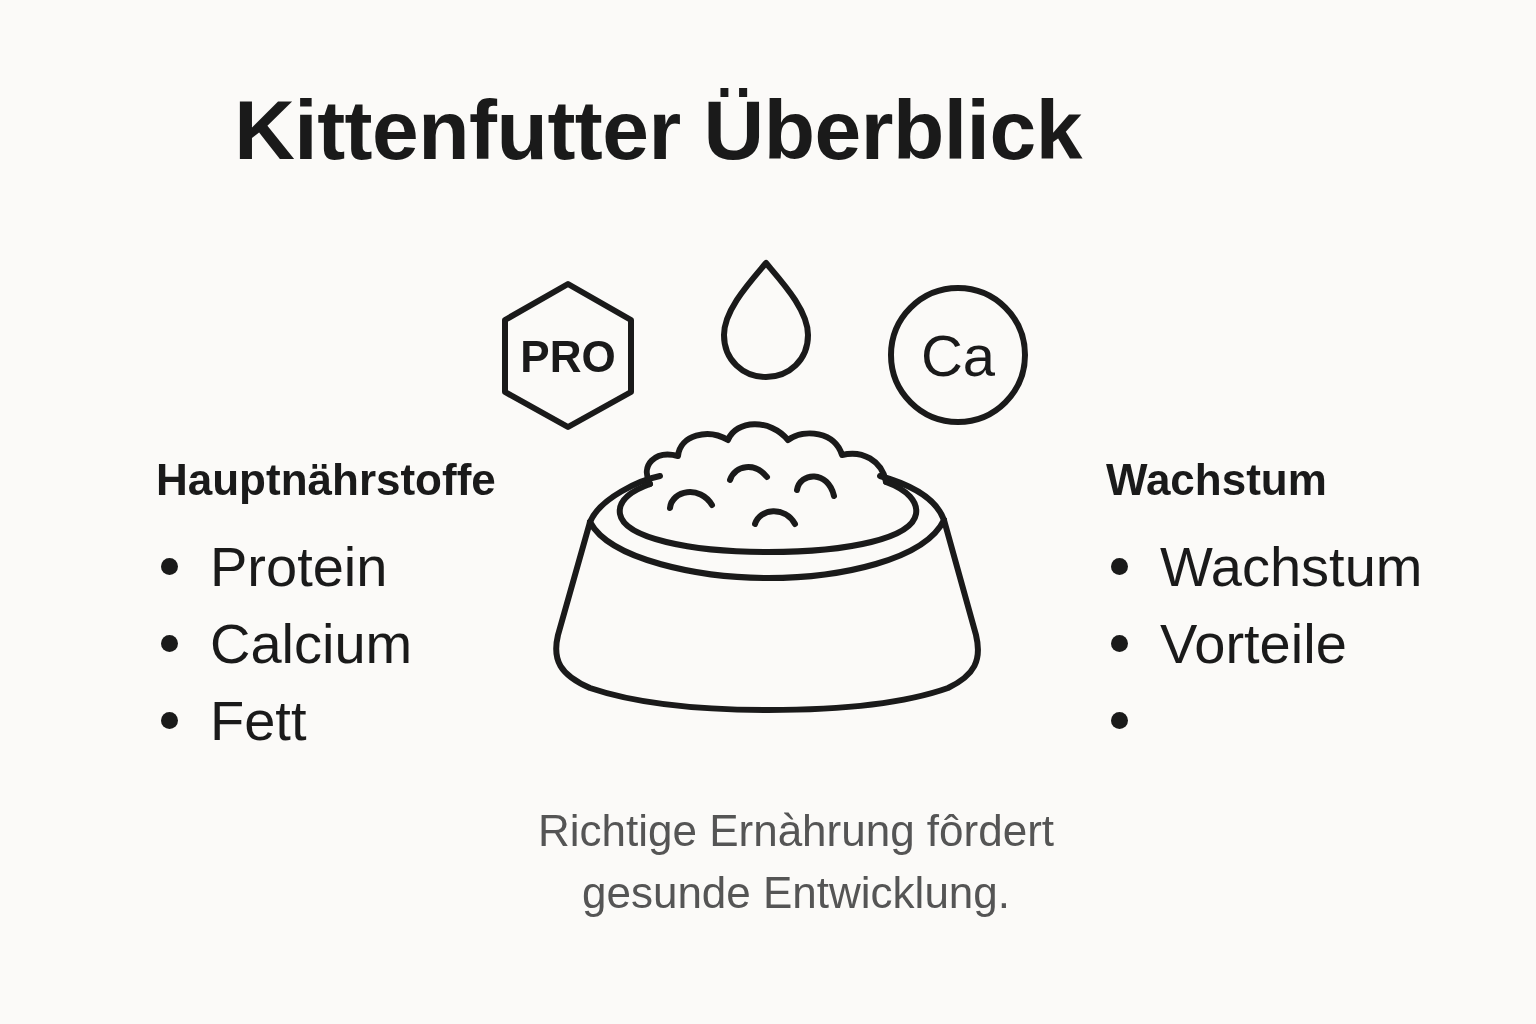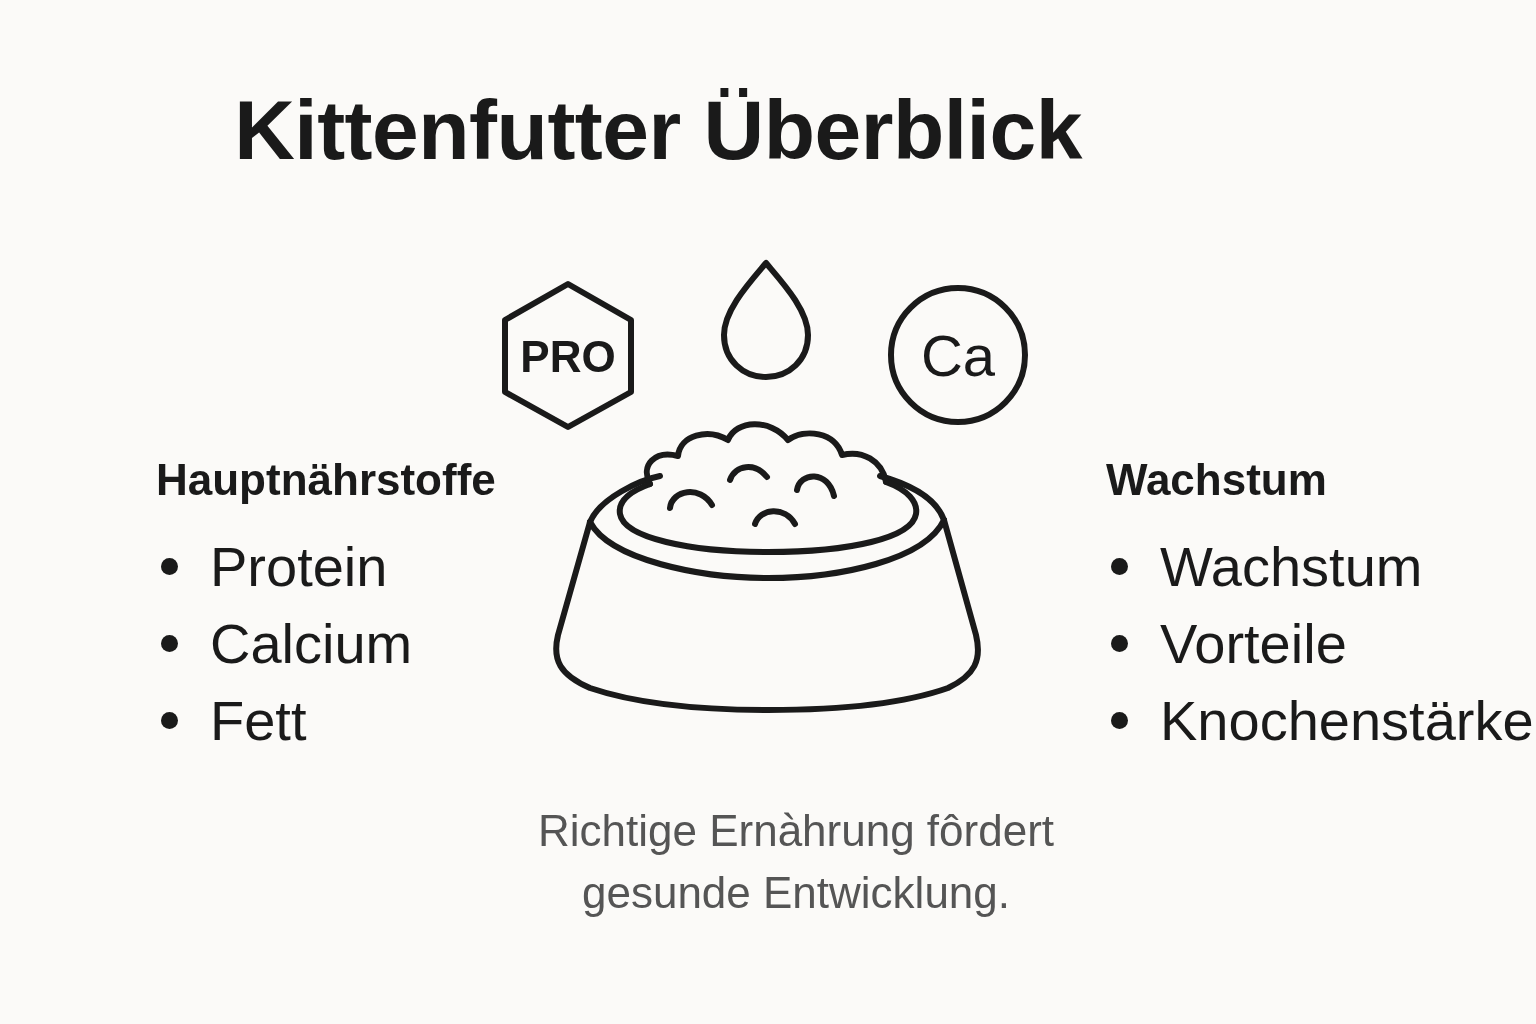--- a/index.html
+++ b/index.html
@@ -47,21 +47,21 @@
     <li><span class="dot"></span><span>Calcium</span></li>
     <li><span class="dot"></span><span>Fett</span></li>
   </ul>
 </div>
 
 <div class="col right">
   <h2>Wachstum</h2>
   <ul>
     <li><span class="dot"></span><span>Wachstum</span></li>
     <li><span class="dot"></span><span>Vorteile</span></li>
-    <li><span class="dot"></span><span>Knochenstärke</span></li>
+    <li><span class="dot"></span></li>
   </ul>
 </div>
 
 <svg class="illus" viewBox="490 250 560 470" width="560" height="470">
   <g fill="none" stroke="#1a1a1a" stroke-width="6" stroke-linecap="round" stroke-linejoin="round">
 
     <g>
       <polygon points="568,284 631,320 631,392 568,427 505,392 505,320"></polygon>
     </g>
 

